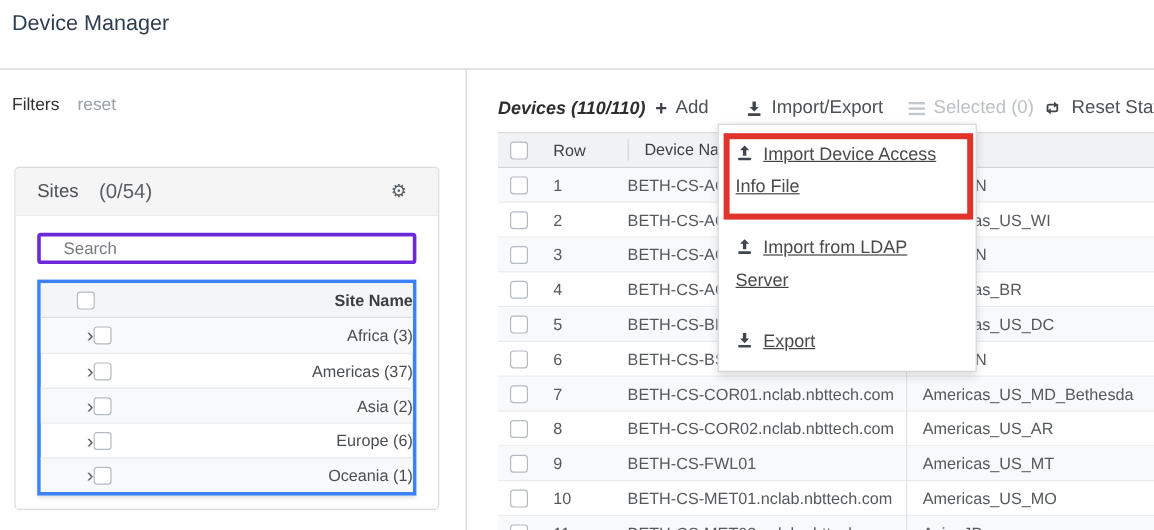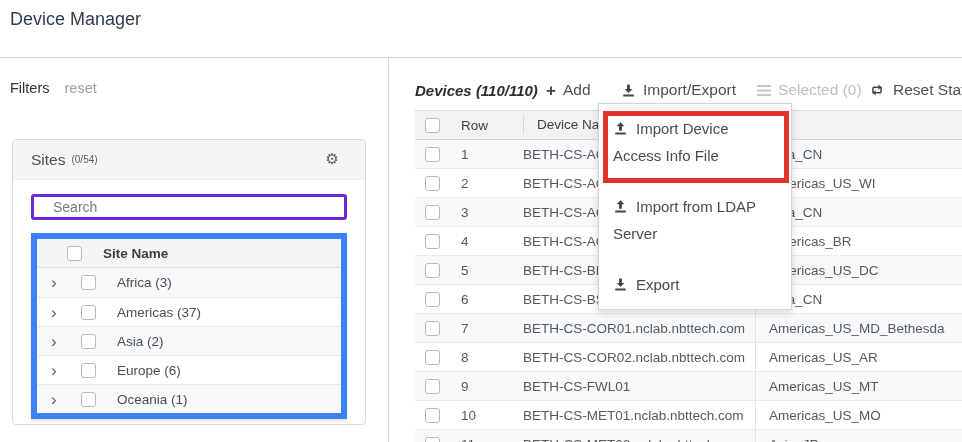--- a/index.html
+++ b/index.html
@@ -15,27 +15,27 @@
   
   .filters-row { position:absolute; left:10px; top:80px; font-size:14.5px; }
   .filters-label { font-weight:400; color:#333; }
   .filters-reset { color:#9aa1a7; margin-left:11px; cursor:pointer; }
 
   .sites-card { position:absolute; left:12px; top:139px; width:354px; height:286px;
                 border:1px solid #d9dbdd; border-radius:4px; background:#fff; }
   .sites-card-header { height:40px; background:#f5f5f5; border-bottom:1px solid #ececec;
                        border-radius:4px 4px 0 0; display:flex; align-items:center; padding:0 26px 0 18px; }
   .sites-title { font-size:15.5px; color:#4a4f54; }
-  .sites-count { font-size:10px; color:#5a5f64; margin-left:6px; }
+  .sites-count { font-size:17px; color:#5a5f64; margin-left:17px; }
   .gear { margin-left:auto; font-family:"DejaVu Sans", sans-serif; font-size:15px; color:#566069; cursor:pointer; line-height:1; }
   .sites-card-body { padding:14px 18px 0 18px; }
   .site-search { width:100%; height:26px; border:3px solid #6d28d9; border-radius:3px;
                  padding:0 19px; font-size:14px; color:#555; font-family:"Liberation Sans", sans-serif; }
   .site-search::placeholder { color:#767b80; }
-  .sites-table { margin-top:13px; border:6px solid #3b82f6; box-shadow:0 2px 3px rgba(0,0,0,.12); }
+  .sites-table { margin-top:13px; border:3px solid #3b82f6; box-shadow:0 2px 3px rgba(0,0,0,.12);text-align:right; }
   .sites-thead { display:grid; grid-template-columns:36px 1fr; align-items:center;
                  padding-left:30px; height:29px; background:#f4f5f6; border-bottom:1px solid #dcdee0; }
   .sites-thead .col-label { font-weight:700; font-size:13.5px; color:#3b3f43; }
   .site-row { display:grid; grid-template-columns:30px 36px 1fr; align-items:center;
               padding-left:14px; height:29px; font-size:13.5px; color:#4a4e52; }
   .site-row + .site-row { border-top:1px solid #e7e9eb; }
   .site-row:nth-child(even) { background:#f7f9fb; }
   .chev { color:#5a5f64; font-size:17px; line-height:1; }
   .cb { display:inline-block; width:15px; height:15px; border:1px solid #b4bac1; border-radius:3px; background:#fff; cursor:pointer; }
 
@@ -57,22 +57,22 @@
   .dev-head .hcell { font-weight:400; font-size:13.5px; color:#3b3f43; }
   .dev-head .hname, .dev-head .hsite { border-left:1px solid #d4d7da; padding-left:13px; height:18px; line-height:18px; }
   .dev-row { display:grid; grid-template-columns:36px 62px 232px 1fr; align-items:center;
              padding-left:10px; height:29px; border-bottom:1px solid #e9ebed; font-size:13.5px; color:#55595d; }
   .dev-row:nth-child(even) { background:#f7f9fb; }
   .dev-row .site-cell { border-left:1px solid #e2e4e6; padding-left:13px; height:29px; line-height:29px;
                         white-space:nowrap; overflow:hidden; }
   .dev-row .name-cell { white-space:nowrap; overflow:hidden; }
 
   
-  .dropdown { position:absolute; left:598px; top:103px; width:194px; height:207px; background:#fff;
-              border:1px solid #d3d5d7; box-shadow:0 3px 8px rgba(0,0,0,.15); z-index:5; padding:11px 0 0 0; }
+  .dropdown { position:absolute; left:598px; top:103px; width:216px; height:207px; background:#fff;
+              border:1px solid #d3d5d7; box-shadow:0 3px 8px rgba(0,0,0,.15); z-index:5; padding:11px 0 0 0;text-decoration:underline; }
   .menu-item { padding:0 14px; font-size:15px; line-height:27px; color:#4a4a4a; cursor:pointer; }
   .menu-item + .menu-item { margin-top:24px; }
   .menu-item svg { vertical-align:-2px; margin-right:8px; }
   .red-box { position:absolute; left:4px; top:7px; right:2px; height:72px;
              border:5px solid #e0332c; pointer-events:none; }
 </style>
 </head>
 <body>
 
 <h1 class="page-title">Device Manager</h1>

